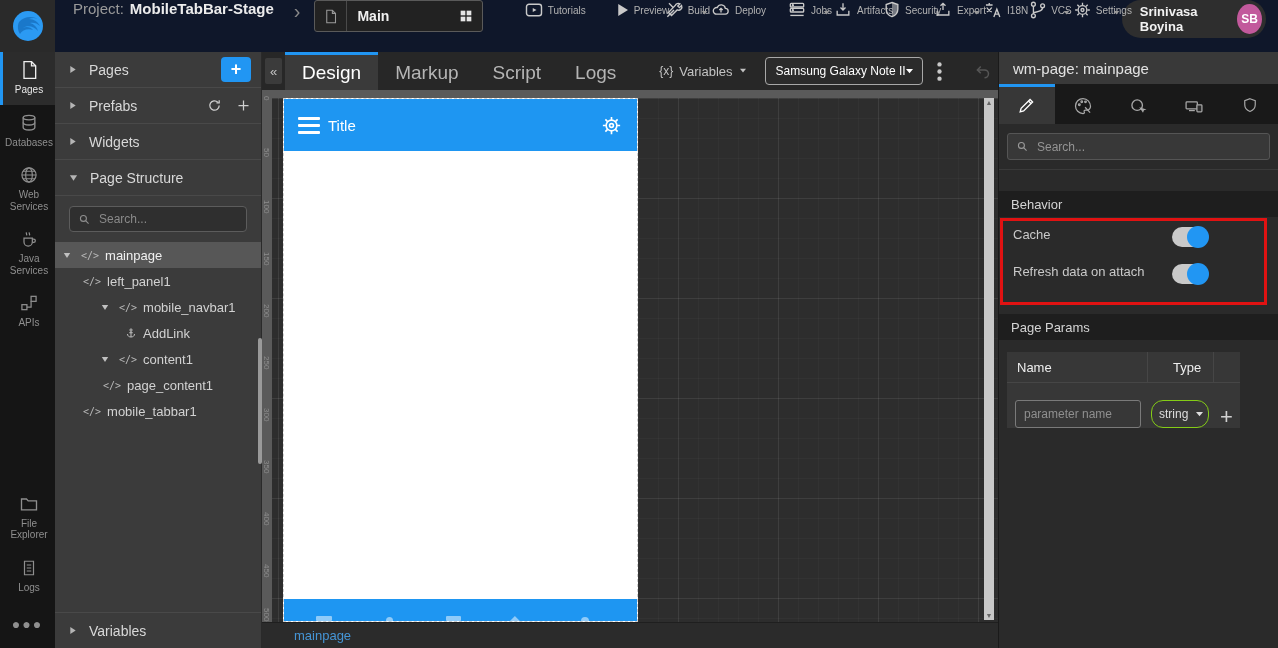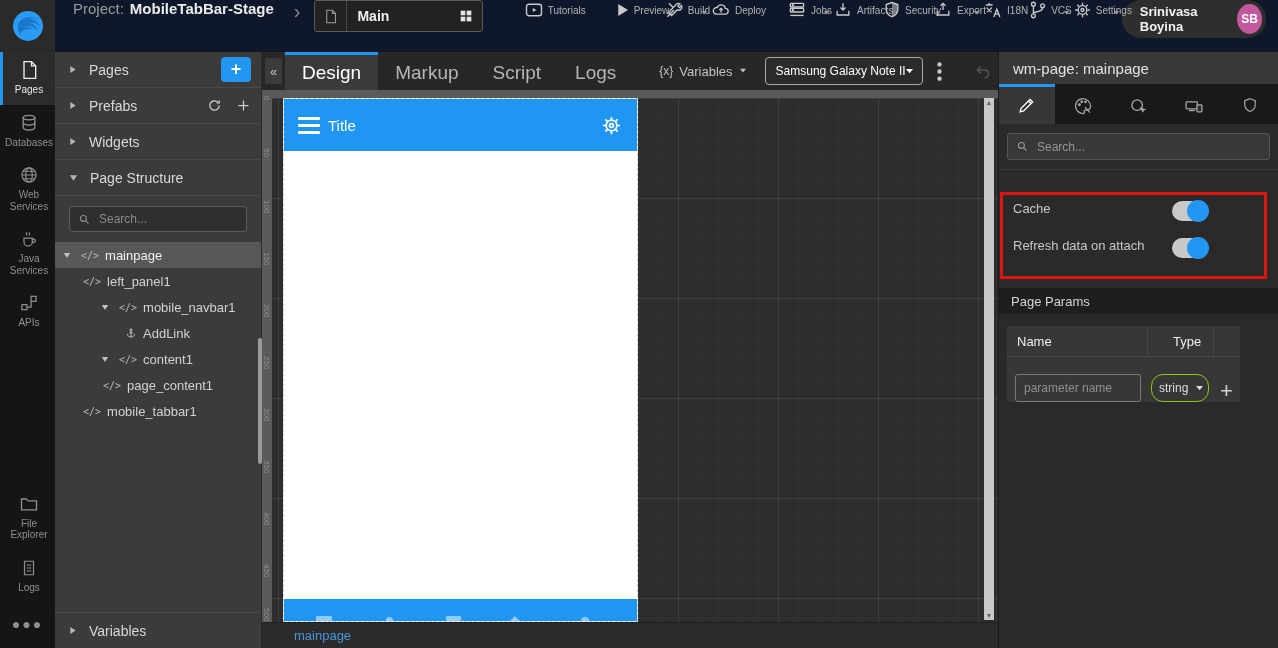--- a/index.html
+++ b/index.html
@@ -675,20 +675,23 @@
                 <circle cx="10" cy="10" r="5.5"></circle>
                 <path d="M14.5 14.5l5 5"></path>
               </svg>
             </span>
           <input placeholder="Search..." style="">
         </div>
       </div>
 
       <div class="insp-gap"></div>
 
+      <div class="sec-header">
+        <span>Behavior</span>
+      </div>
       <div class="behavior-box">
         <div class="tog-row">
           <span>Cache</span>
           <span class="toggle">
               <span class="knob"></span>
             </span>
         </div>
         <div class="tog-row">
           <span>Refresh data on attach</span>
           <span class="toggle">

